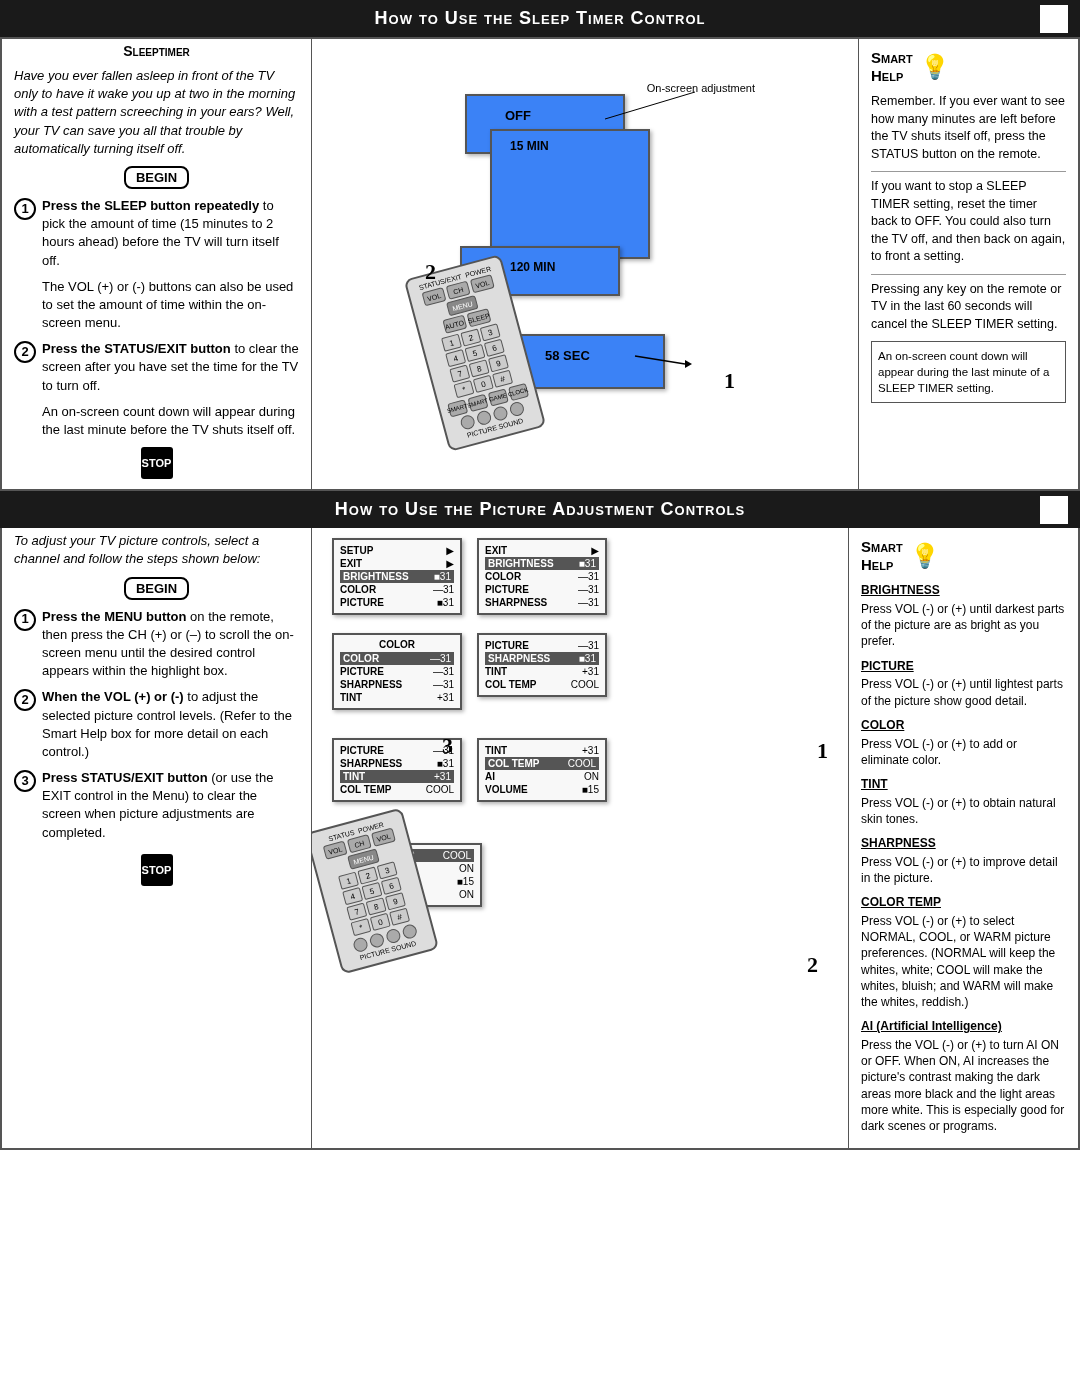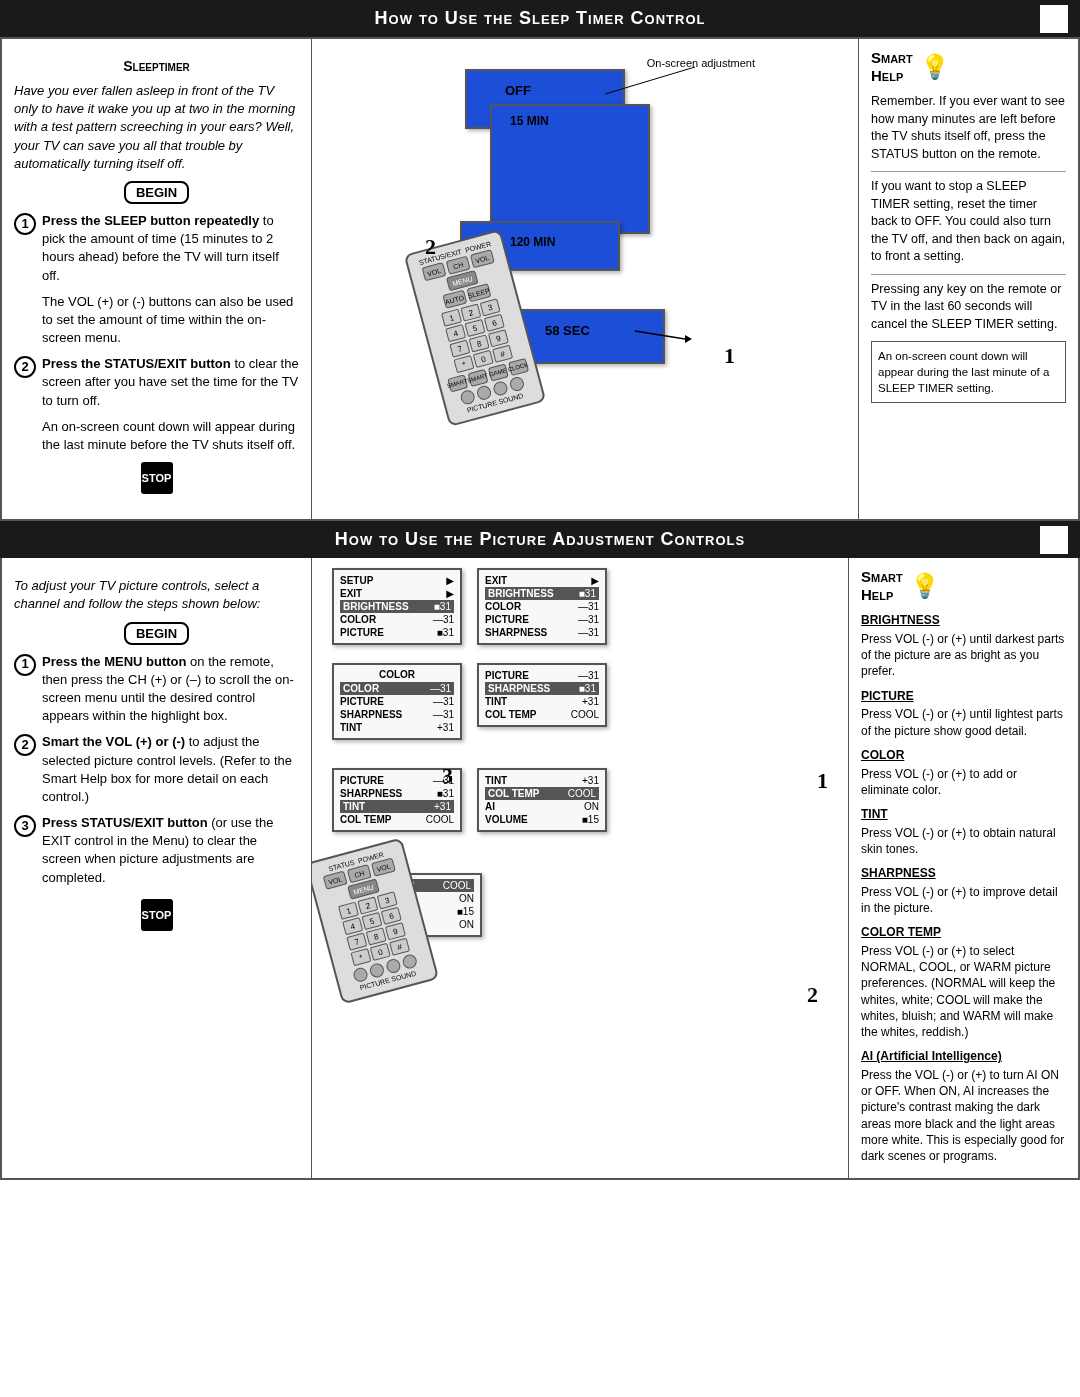--- a/index.html
+++ b/index.html
@@ -38,21 +38,21 @@
       display: flex;
       border: 2px solid #555;
       margin: 0;
     }
 
     
     .left-panel {
       width: 310px;
       min-width: 310px;
       border-right: 1px solid #555;
-      padding: 19px 12px;
+      padding: 4px 12px;
     }
     .panel-title {
       text-align: center;
       font-variant: small-caps;
       font-weight: bold;
       font-size: 14px;
       margin-bottom: 8px;
     }
     .italic-intro {
       font-style: italic;
@@ -103,20 +103,21 @@
       font-size: 13px;
       margin-right: 6px;
       margin-top: 1px;
     }
     .step-text { flex: 1; }
 
     
     .middle-panel {
       flex: 1;
       display: flex;
+      align-items: center;
       justify-content: center;
       padding: 10px;
       position: relative;
       overflow: hidden;
     }
 
     
     .right-panel {
       width: 220px;
       min-width: 220px;
@@ -154,21 +155,21 @@
     
     .tv-illustration {
       position: relative;
       width: 360px;
       height: 380px;
     }
 
     
     .screen-card {
       position: absolute;
-      background: #1d4ed8;
+      background: #3b82f6;
       border: 2px solid #555;
       box-shadow: 2px 2px 4px rgba(0,0,0,0.3);
     }
 
     
     .remote {
       position: absolute;
       background: #ddd;
       border: 2px solid #555;
       border-radius: 8px;
@@ -413,21 +414,21 @@
     <div class="step">
       <span class="step-num">1</span>
       <span class="step-text">
         <strong>Press the MENU button</strong> on the remote, then press the CH (+) or (–) to scroll the on-screen menu until the desired control appears within the highlight box.
       </span>
     </div>
 
     <div class="step" style="margin-top:8px;">
       <span class="step-num">2</span>
       <span class="step-text">
-        <strong>Smart the VOL (+) or (-)</strong> to adjust the selected picture control levels. (Refer to the Smart Help box for more detail on each control.)
+        <strong>When the VOL (+) or (-)</strong> to adjust the selected picture control levels. (Refer to the Smart Help box for more detail on each control.)
       </span>
     </div>
 
     <div class="step" style="margin-top:8px;">
       <span class="step-num">3</span>
       <span class="step-text">
         <strong>Press STATUS/EXIT button</strong> (or use the EXIT control in the Menu) to clear the screen when picture adjustments are completed.
       </span>
     </div>
 

